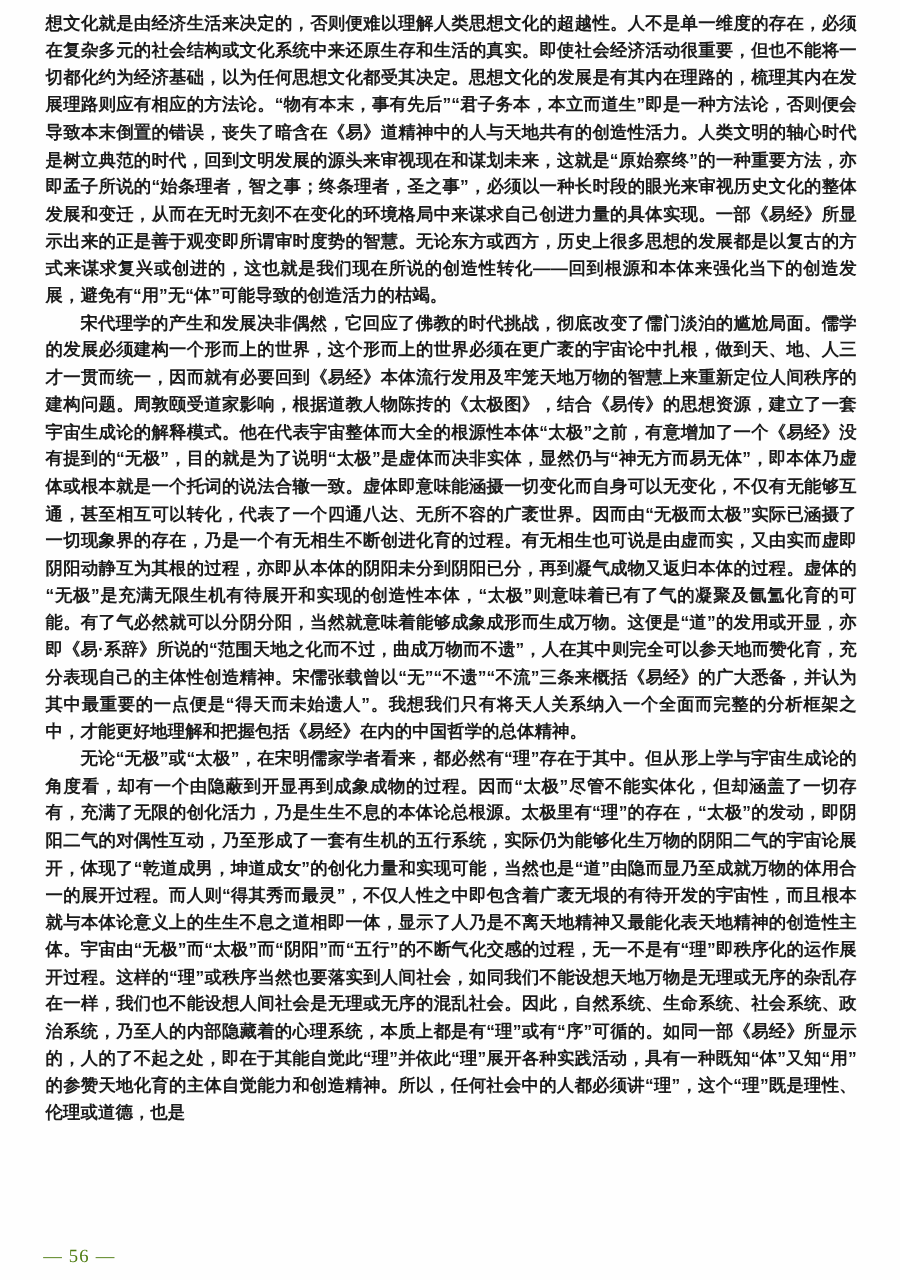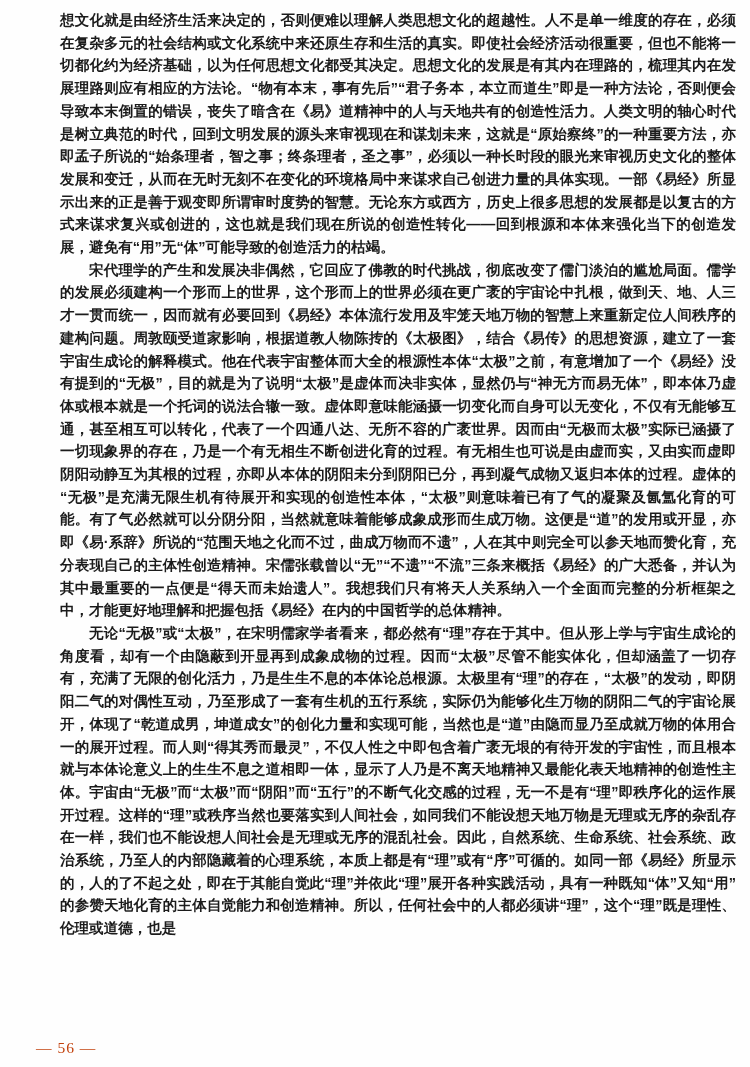--- a/index.html
+++ b/index.html
@@ -13,21 +13,20 @@
     height: 1067px;
     background: #fefefe;
     overflow: hidden;
     font-family: "Liberation Sans", sans-serif;
   }
   .page-body {
     position: absolute;
     top: 9px;
     left: 38px;
     width: 676px;
-    margin-left: 22px;
   }
   .para {
     margin: 0;
     font-size: 14.5px;
     line-height: 22.7px;
     font-weight: 600;
     color: #1b1b1b;
     text-align: justify;
     text-justify: inter-character;
     word-break: break-all;
@@ -36,21 +35,21 @@
   .para.indent {
     text-indent: 2em;
   }
   .page-footer {
     position: absolute;
     left: 36px;
     bottom: 10px;
     font-family: "Liberation Serif", serif;
     font-size: 15.5px;
     font-weight: 500;
-    color: #c2410c;
+    color: #4d7c0f;
     letter-spacing: 1px;
   }
 </style>
 </head>
 <body>
 
 <div class="page">
   <div class="page-body">
       <p class="para">想文化就是由经济生活来决定的，否则便难以理解人类思想文化的超越性。人不是单一维度的存在，必须在复杂多元的社会结构或文化系统中来还原生存和生活的真实。即使社会经济活动很重要，但也不能将一切都化约为经济基础，以为任何思想文化都受其决定。思想文化的发展是有其内在理路的，梳理其内在发展理路则应有相应的方法论。“物有本末，事有先后”“君子务本，本立而道生”即是一种方法论，否则便会导致本末倒置的错误，丧失了暗含在《易》道精神中的人与天地共有的创造性活力。人类文明的轴心时代是树立典范的时代，回到文明发展的源头来审视现在和谋划未来，这就是“原始察终”的一种重要方法，亦即孟子所说的“始条理者，智之事；终条理者，圣之事”，必须以一种长时段的眼光来审视历史文化的整体发展和变迁，从而在无时无刻不在变化的环境格局中来谋求自己创进力量的具体实现。一部《易经》所显示出来的正是善于观变即所谓审时度势的智慧。无论东方或西方，历史上很多思想的发展都是以复古的方式来谋求复兴或创进的，这也就是我们现在所说的创造性转化——回到根源和本体来强化当下的创造发展，避免有“用”无“体”可能导致的创造活力的枯竭。</p>
       <p class="para indent">宋代理学的产生和发展决非偶然，它回应了佛教的时代挑战，彻底改变了儒门淡泊的尴尬局面。儒学的发展必须建构一个形而上的世界，这个形而上的世界必须在更广袤的宇宙论中扎根，做到天、地、人三才一贯而统一，因而就有必要回到《易经》本体流行发用及牢笼天地万物的智慧上来重新定位人间秩序的建构问题。周敦颐受道家影响，根据道教人物陈抟的《太极图》，结合《易传》的思想资源，建立了一套宇宙生成论的解释模式。他在代表宇宙整体而大全的根源性本体“太极”之前，有意增加了一个《易经》没有提到的“无极”，目的就是为了说明“太极”是虚体而决非实体，显然仍与“神无方而易无体”，即本体乃虚体或根本就是一个托词的说法合辙一致。虚体即意味能涵摄一切变化而自身可以无变化，不仅有无能够互通，甚至相互可以转化，代表了一个四通八达、无所不容的广袤世界。因而由“无极而太极”实际已涵摄了一切现象界的存在，乃是一个有无相生不断创进化育的过程。有无相生也可说是由虚而实，又由实而虚即阴阳动静互为其根的过程，亦即从本体的阴阳未分到阴阳已分，再到凝气成物又返归本体的过程。虚体的“无极”是充满无限生机有待展开和实现的创造性本体，“太极”则意味着已有了气的凝聚及氤氲化育的可能。有了气必然就可以分阴分阳，当然就意味着能够成象成形而生成万物。这便是“道”的发用或开显，亦即《易·系辞》所说的“范围天地之化而不过，曲成万物而不遗”，人在其中则完全可以参天地而赞化育，充分表现自己的主体性创造精神。宋儒张载曾以“无”“不遗”“不流”三条来概括《易经》的广大悉备，并认为其中最重要的一点便是“得天而未始遗人”。我想我们只有将天人关系纳入一个全面而完整的分析框架之中，才能更好地理解和把握包括《易经》在内的中国哲学的总体精神。</p>

